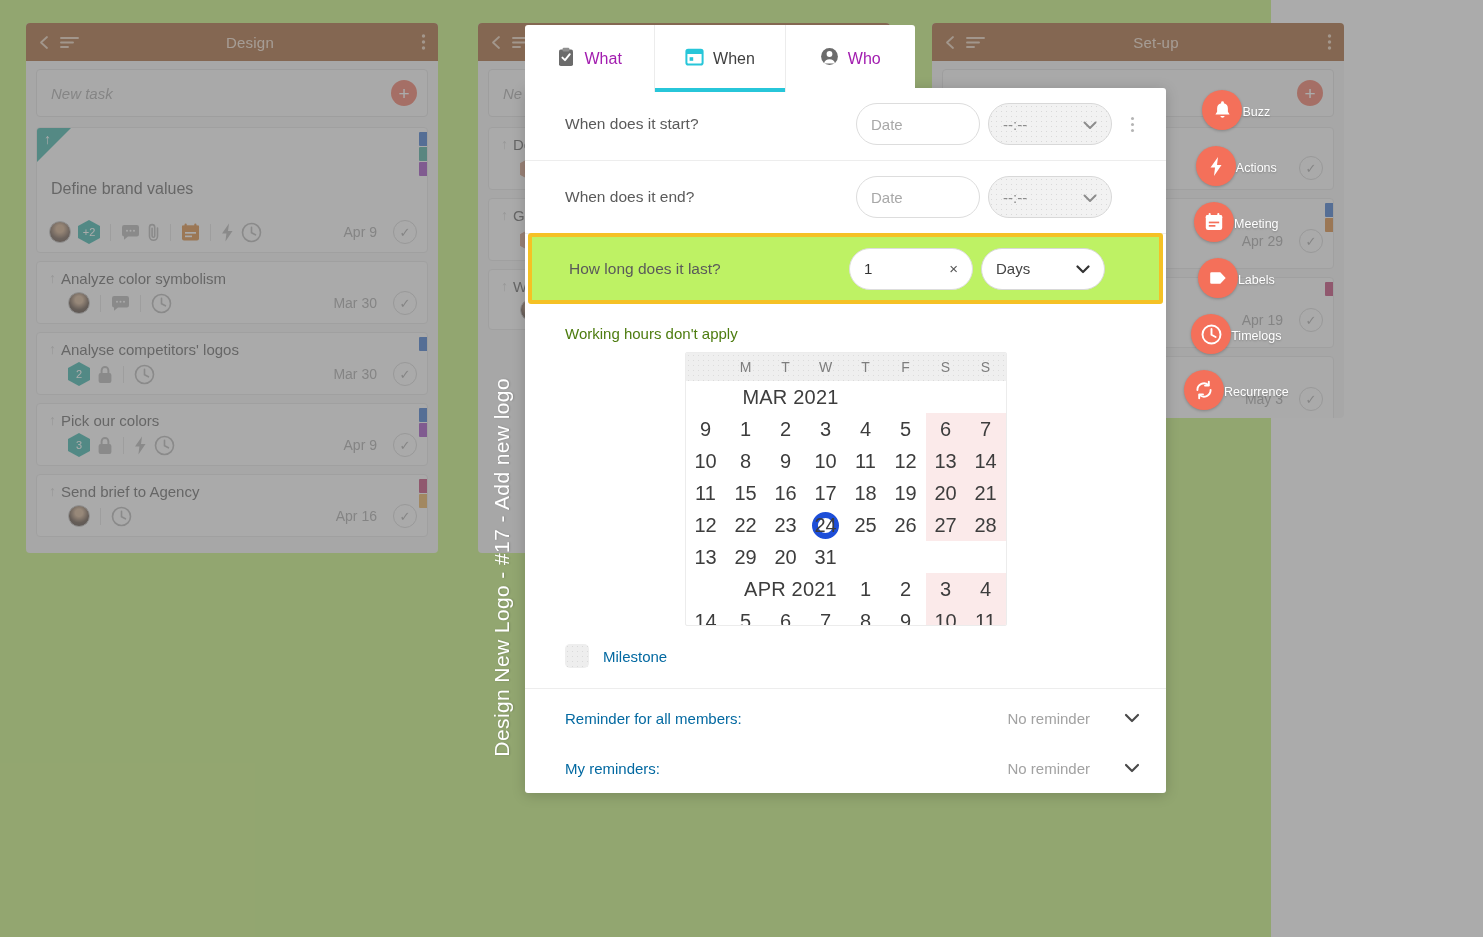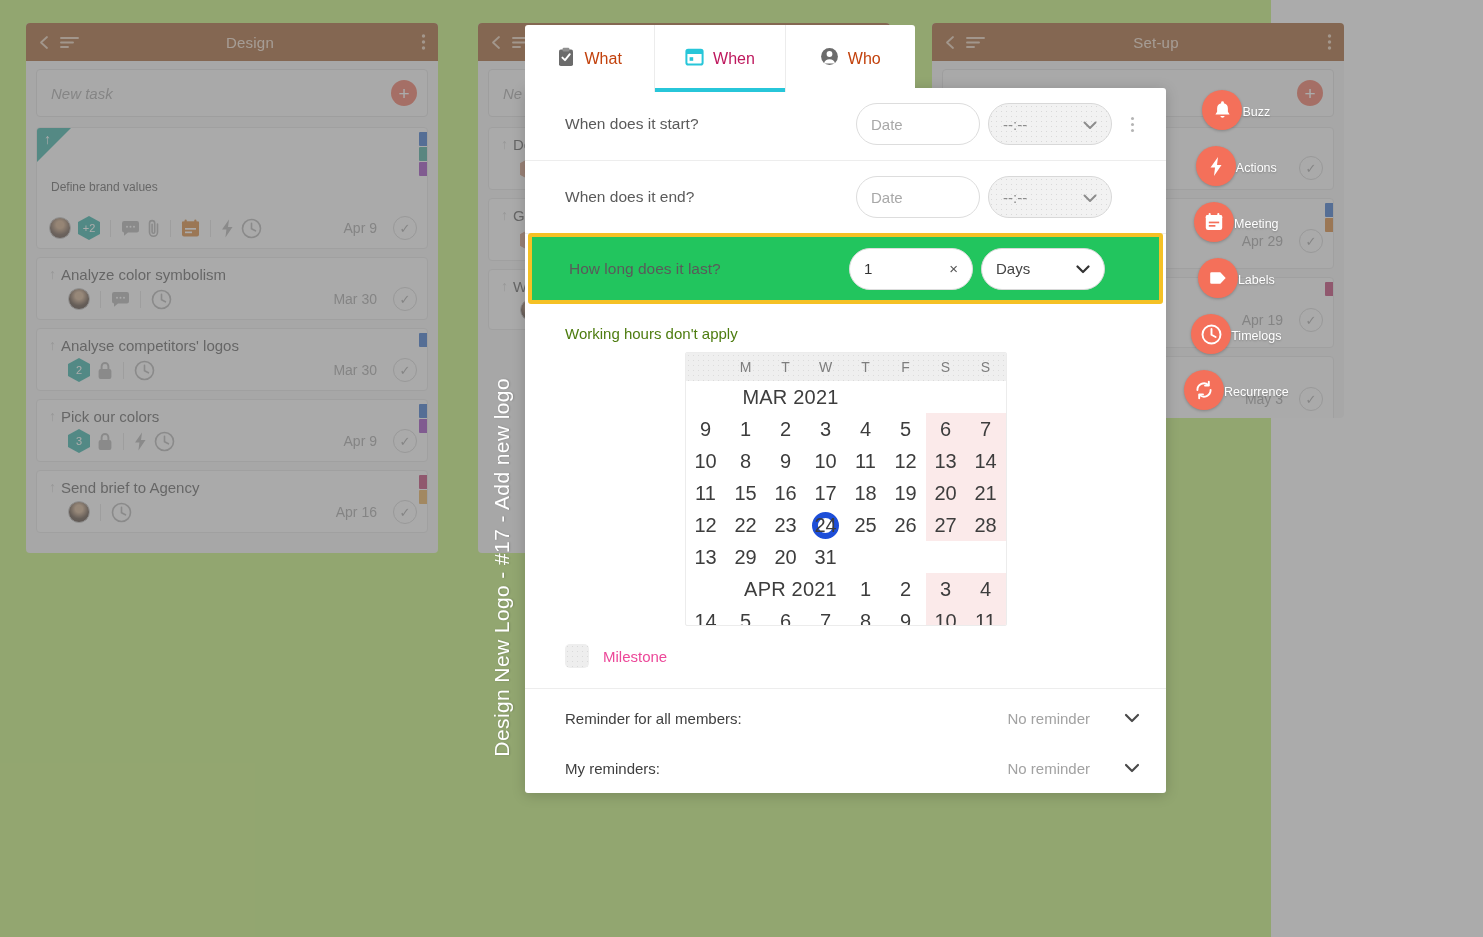--- a/index.html
+++ b/index.html
@@ -72,21 +72,21 @@
     border-top: 34px solid #1ca69a;
     border-right: 34px solid transparent;
   }
   .corner-arrow {
     position: absolute; left: 7px; top: 3px;
     color: #fff; font-size: 14px;
   }
   .prio-arrow { color: #c9c9c9; font-size: 14px; margin-right: 5px; }
   .card-title-row { display: flex; align-items: flex-start; }
   .card-title { font-size: 15px; color: #4b4b4b; }
-  .card.big .card-title { margin: 18px 0 22px 2px; font-size: 12px; }
+  .card.big .card-title { margin: 18px 0 22px 2px; font-size: 16px; }
   .card-tags {
     position: absolute; right: 0; top: 4px;
     display: flex; flex-direction: column; gap: 1px; align-items: flex-end;
   }
   .tag { width: 8px; height: 14px; border-radius: 1px 0 0 1px; }
 
   .meta-row { display: flex; align-items: center; gap: 7px; margin-top: 4px; }
   .meta-row.indent { padding-left: 19px; }
   .sep { width: 1px; height: 17px; background: #dcdcdc; margin: 0 3px; }
   .avatar {
@@ -151,25 +151,25 @@
 
   
   .tabs {
     position: absolute; z-index: 70;
     left: 525px; top: 25px; width: 390px; height: 67px;
     background: #fff; border-radius: 3px 3px 0 0;
     display: flex;
   }
   .tab {
     flex: 1; display: flex; align-items: center; justify-content: center;
-    gap: 9px; font-size: 16px; color: #c2410c; position: relative;
+    gap: 9px; font-size: 16px; color: #a21caf; position: relative;
     border-right: 1px solid #ececec;
   }
   .tab:last-child { border-right: none; }
-  .tab.active { color: #be185d; align-items: center; }
+  .tab.active { color: #404040; align-items: center; }
   .tab.active::after {
     content: ""; position: absolute; left: 0; right: 0; bottom: 0;
     height: 4px; background: #27c6d9;
   }
 
   .modal {
     position: absolute; z-index: 69;
     left: 525px; top: 88px; width: 641px; height: 705px;
     background: #fff; border-radius: 0 3px 3px 3px;
     box-shadow: 0 2px 14px rgba(0,0,0,.18);
@@ -202,21 +202,21 @@
   .pill-select .sel-val { flex: 1; }
   .kebab {
     width: 20px; display: flex; flex-direction: column; align-items: center;
     gap: 3px; margin-left: 10px;
   }
   .kebab i { width: 3px; height: 3px; border-radius: 50%; background: #b4b4b4; display: block; }
 
   .highlight-row {
     border: 4px solid #f5c125; border-radius: 3px;
     margin: -1px 3px; padding-left: 37px; height: 71px;
-    background: #22c55e; position: relative; z-index: 5;
+    background: #bef264; position: relative; z-index: 5;
   }
 
   .working-hours {
     padding: 22px 0 10px 40px; font-size: 15px; color: #4d7c0f;
   }
 
   
   .calwrap {
     margin: 0 auto; width: 322px;
     border: 1px solid #ececec; border-radius: 2px;
@@ -245,27 +245,27 @@
   .milestone-row {
     display: flex; align-items: center; gap: 14px;
     padding: 18px 0 20px 40px; border-bottom: 1px solid #ededed;
   }
   .checkbox {
     width: 24px; height: 24px; border-radius: 5px;
     background: #eeeeee;
     background-image: radial-gradient(#dadada 0.8px, transparent 0.9px);
     background-size: 5px 5px;
   }
-  .milestone-label { font-size: 15px; color: #ec4899; }
+  .milestone-label { font-size: 15px; color: #0369a1; }
 
   .rem-row {
     display: flex; align-items: center;
     padding: 0 26px 0 40px; height: 42px; margin-top: 8px;
   }
-  .rem-label { font-size: 15px; color: #404040; flex: 1; }
+  .rem-label { font-size: 15px; color: #0369a1; flex: 1; }
   .rem-val { font-size: 15px; color: #a2a2a2; margin-right: 34px; }
   .chev { color: #4a4a4a; }
 </style>
 </head>
 <body>
 
 <div id="root">
 
   <div class="board">
 

